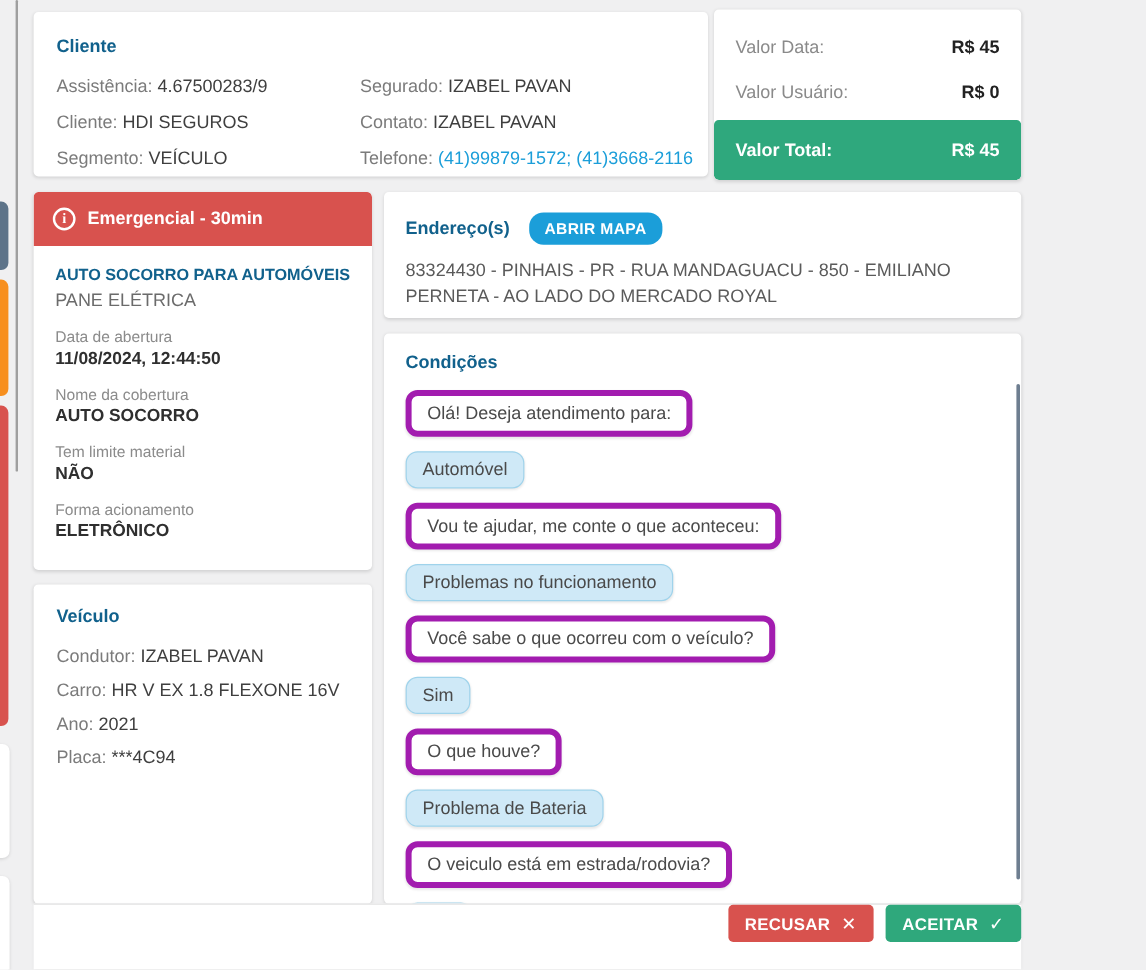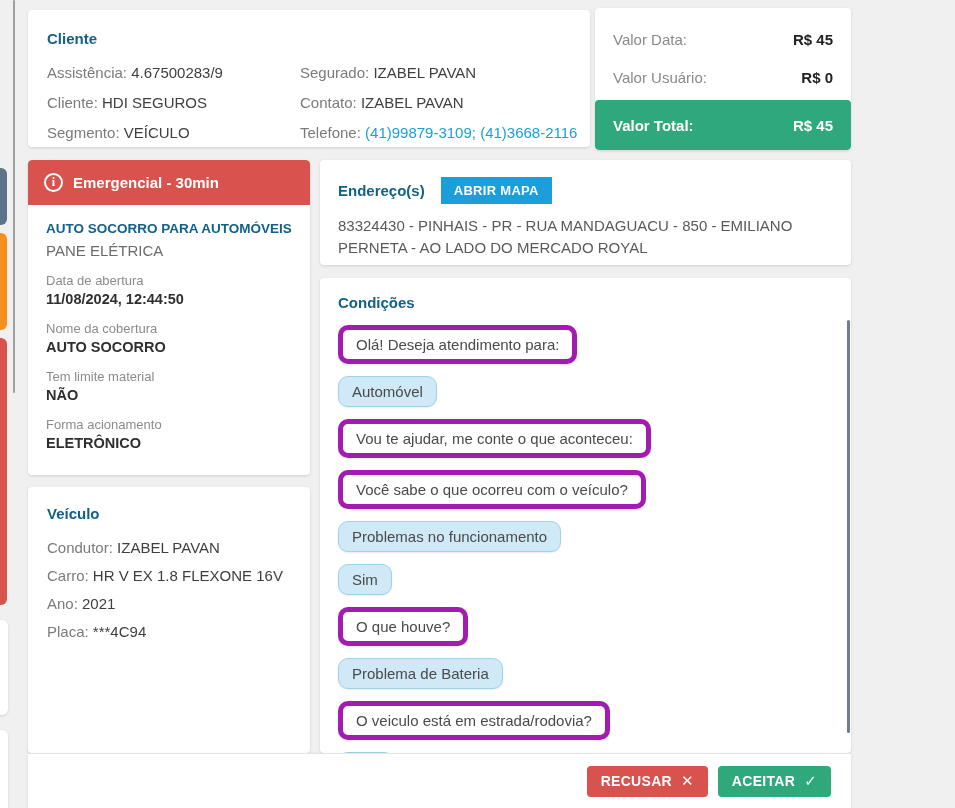--- a/index.html
+++ b/index.html
@@ -73,21 +73,21 @@
   
   .vehicle { left:28px; top:487px; width:282px; height:266px; padding:18px 18px 0 19px; overflow:hidden; }
   .vehicle .card-title { margin-bottom:12px; }
   .vehicle .field-row { line-height:28px; }
 
   
   .address { left:320px; top:160px; width:531px; height:105px; padding:17px 18px 0 18px; overflow:hidden; }
   .addr-head { display:flex; align-items:center; gap:16px; }
   .map-btn {
     background:#1b9ed9; color:#fff; font-weight:bold; font-size:13px;
-    border:none; border-radius:0; padding:6px 13px; letter-spacing:.3px; cursor:pointer;
+    border:none; border-radius:12px; padding:6px 13px; letter-spacing:.3px; cursor:pointer;
     font-family:inherit;
   }
   .addr-text { margin-top:11px; color:#5a5a5a; line-height:22px; }
 
   
   .conditions { left:320px; top:278px; width:531px; height:475px; padding:16px 18px 0 18px; overflow:hidden; }
   .conditions .card-title { margin-bottom:14px; }
   .bubble {
     width:fit-content; white-space:nowrap;
     border-radius:10px; padding:6px 13px; margin-bottom:12px;
@@ -98,22 +98,22 @@
   .bubble.answer   { background:#cfe9f7; border:1px solid #9fd3eb; }
   .chat-scrollbar {
     position:absolute; right:1px; top:42px; width:3px; height:413px;
     background:#6e7e90; border-radius:2px;
   }
 
   
   .footer {
     position:absolute; left:28px; top:753px; width:823px; height:55px;
     background:#fff; border-top:1px solid #e4e4e4;
-    display:flex; align-items:center; justify-content:flex-end; gap:10px;
-    padding-right:20px; box-shadow:0 1px 3px rgba(0,0,0,.1);
+    display:flex; align-items:flex-start; justify-content:flex-end; gap:10px;
+    box-shadow:0 1px 3px rgba(0,0,0,.1);
   }
   .action-btn {
     height:31px; border:none; border-radius:4px; padding:0 14px;
     display:inline-flex; align-items:center; gap:9px;
     color:#fff; font-weight:bold; font-size:14px; letter-spacing:.3px; cursor:pointer;
     font-family:inherit;
   }
   .btn-decline { background:#d8524e; }
   .btn-accept  { background:#2fa87c; }
   .btn-icon { font-size:15px; font-weight:bold; }
@@ -149,21 +149,21 @@
 
         <div class="field-row">
           <span class="flabel">Segurado: </span><span class="fvalue">IZABEL PAVAN</span>
         </div>
 
         <div class="field-row">
           <span class="flabel">Contato: </span><span class="fvalue">IZABEL PAVAN</span>
         </div>
 
         <div class="field-row">
-          <span class="flabel">Telefone: </span><span class="fvalue link">(41)99879-3109; (41)3668-2116</span>
+          <span class="flabel">Telefone: </span><span class="fvalue link">(41)99879-1572; (41)3668-2116</span>
         </div>
       </div>
   </div>
 </div>
 
 <div class="card values">
   <div>
 
       <div class="vrow">
         <span class="vlabel">Valor Data:</span>
@@ -255,26 +255,26 @@
       </div>
 
       <div class="bubble answer">
         <span>Automóvel</span>
       </div>
 
       <div class="bubble question">
         <span>Vou te ajudar, me conte o que aconteceu:</span>
       </div>
 
+      <div class="bubble answer">
+        <span>Problemas no funcionamento</span>
+      </div>
+
       <div class="bubble question">
         <span>Você sabe o que ocorreu com o veículo?</span>
-      </div>
-
-      <div class="bubble answer">
-        <span>Problemas no funcionamento</span>
       </div>
 
       <div class="bubble answer">
         <span>Sim</span>
       </div>
 
       <div class="bubble question">
         <span>O que houve?</span>
       </div>
 

